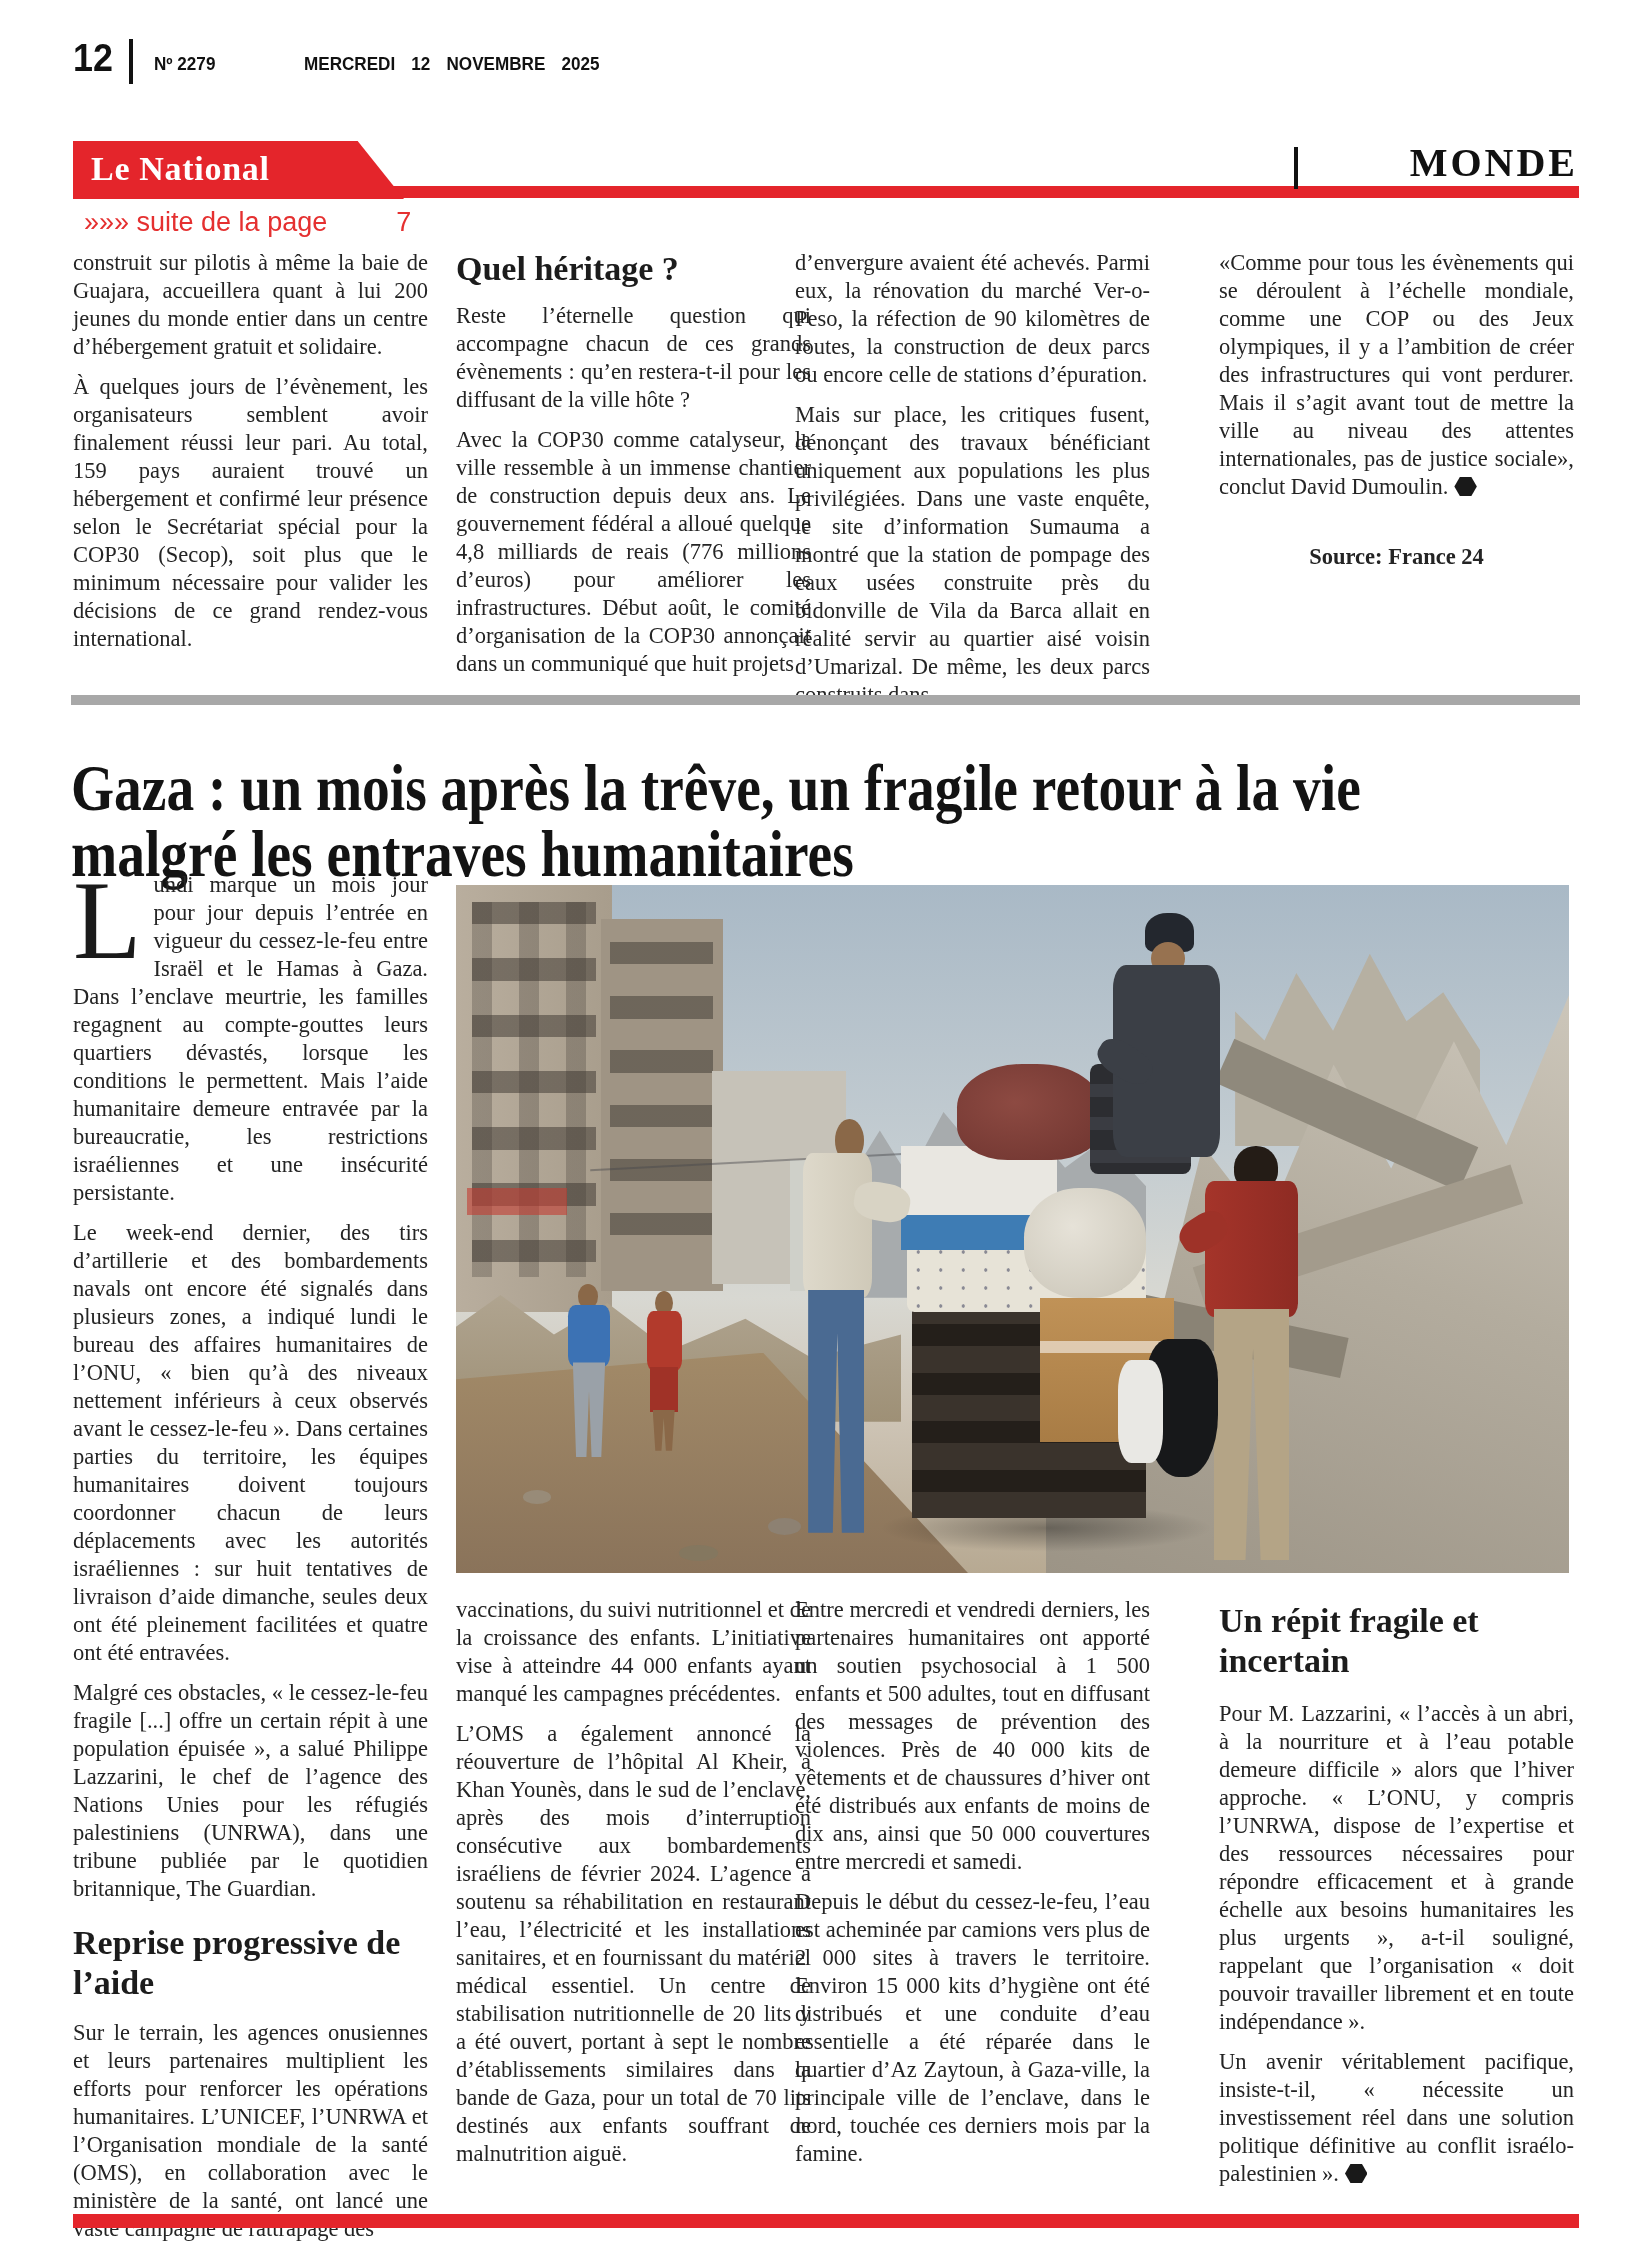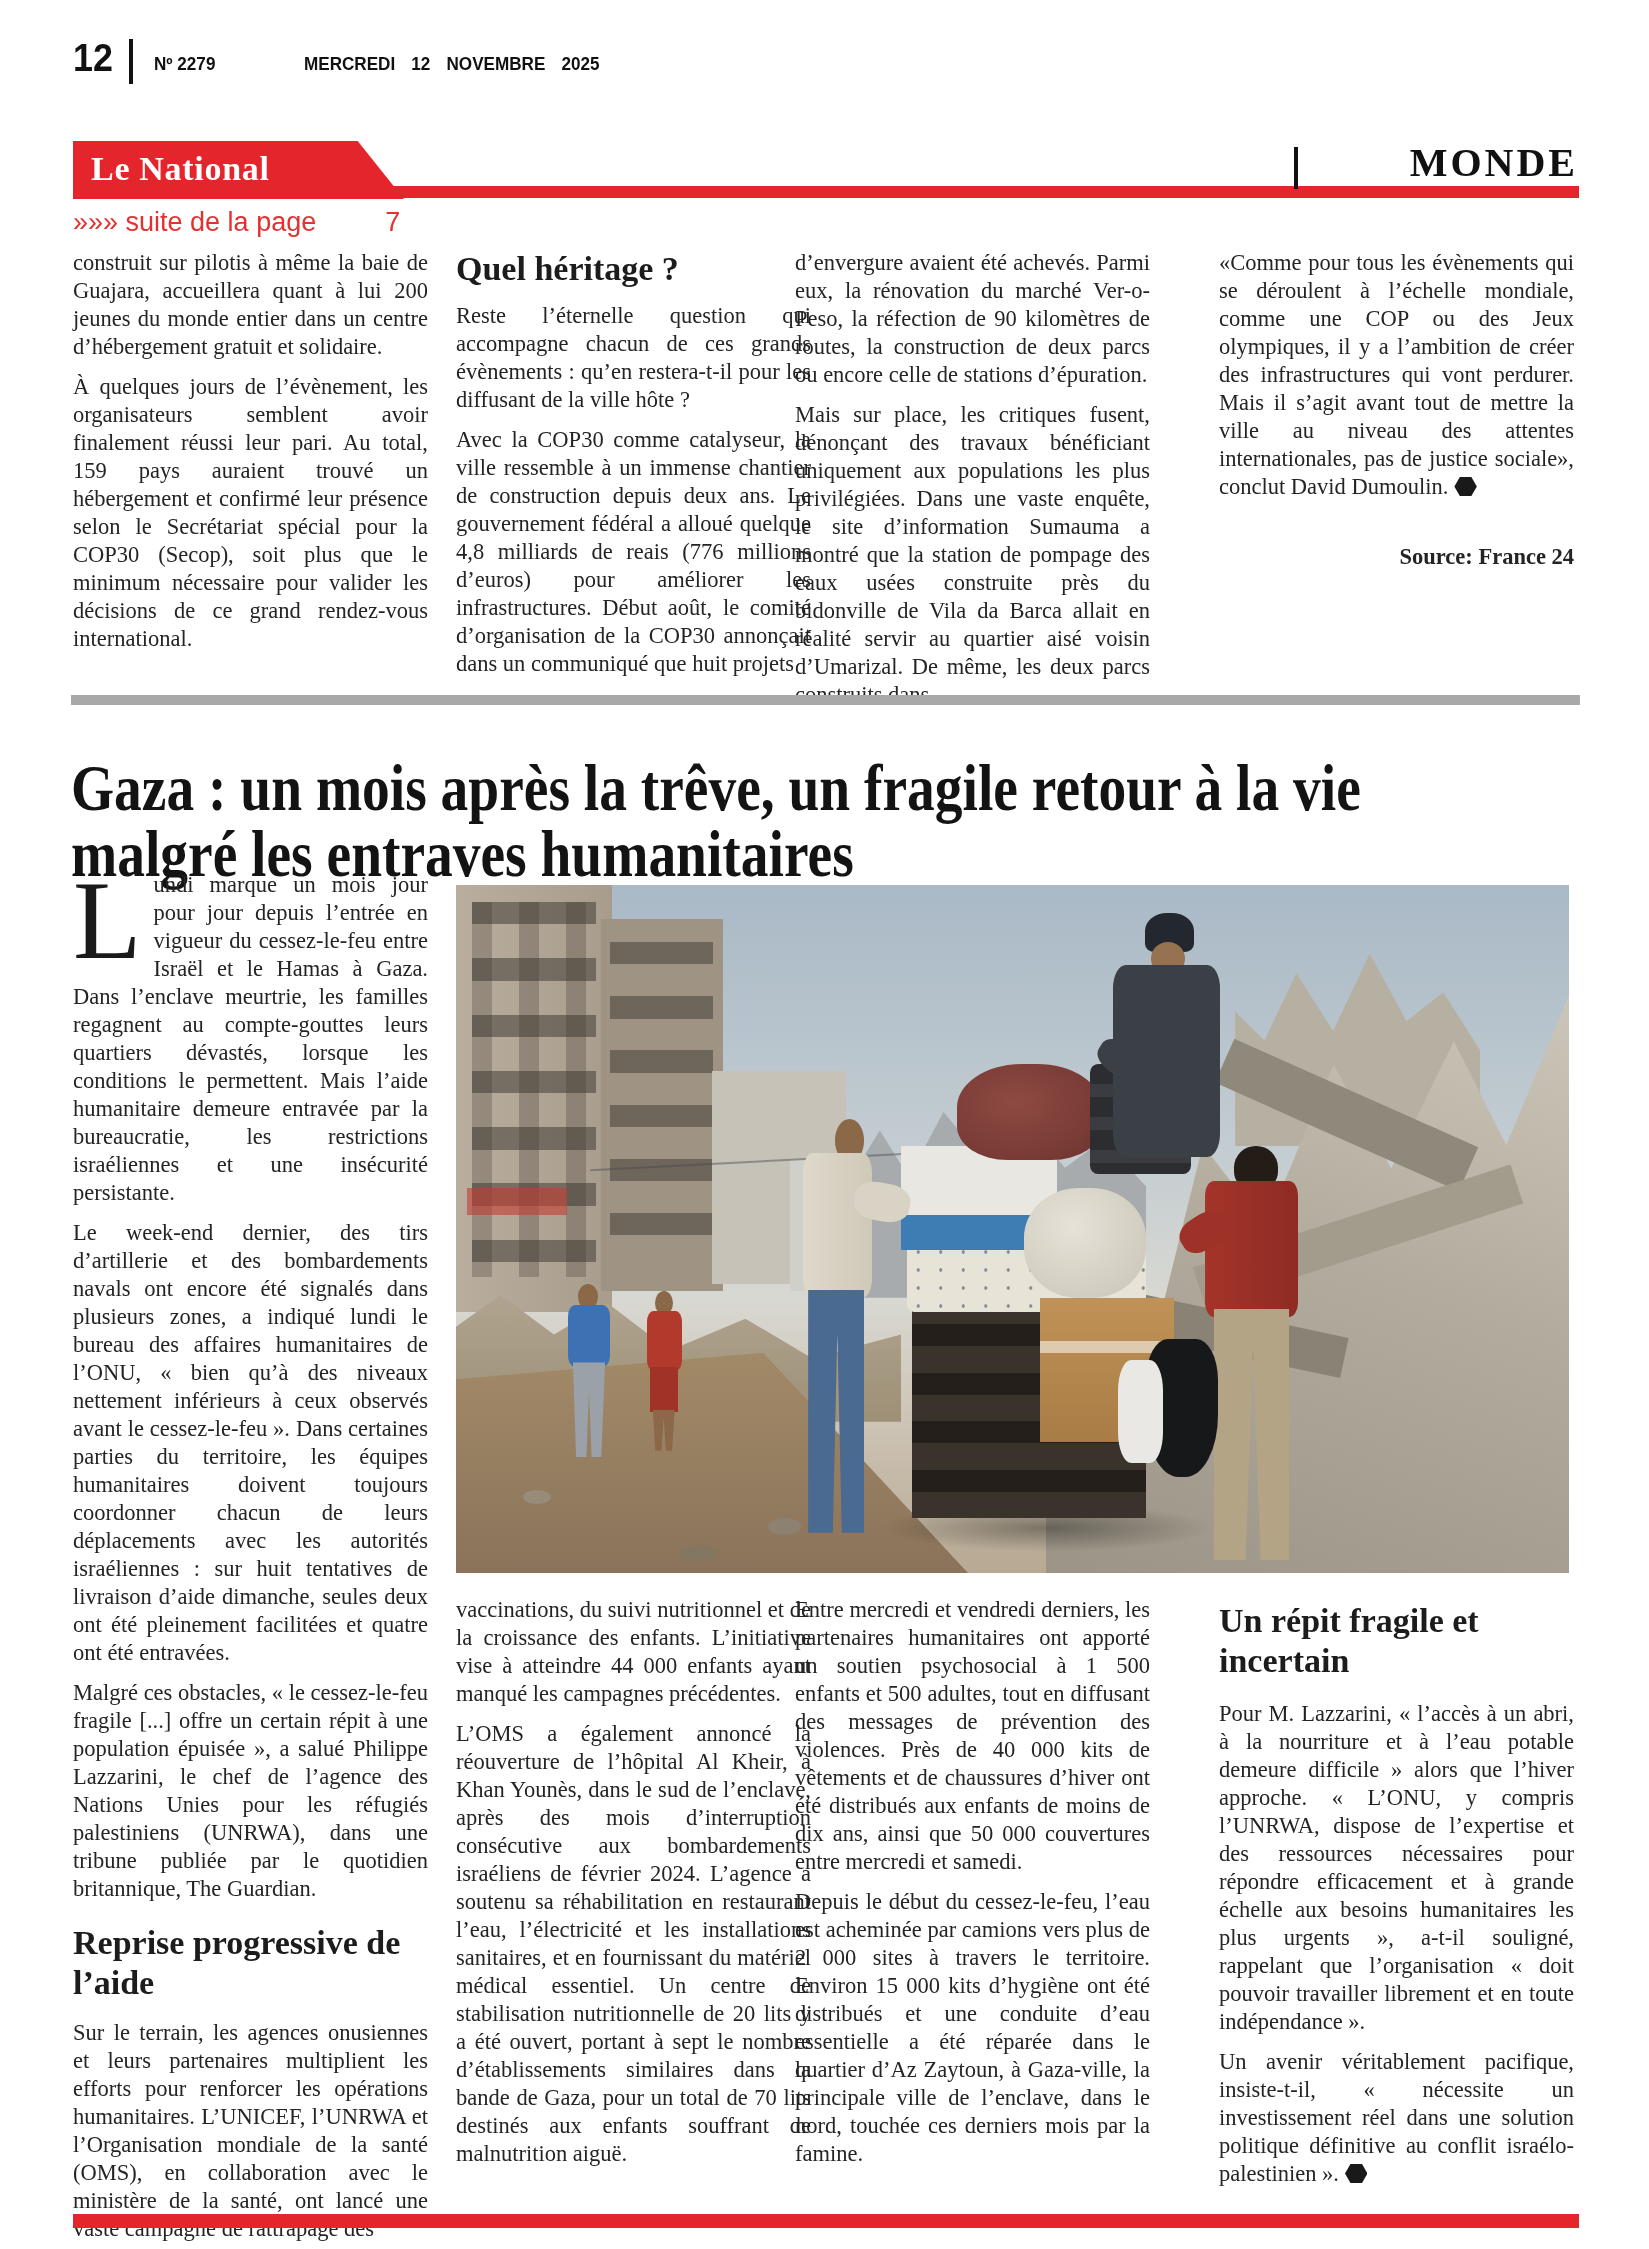--- a/index.html
+++ b/index.html
@@ -17,30 +17,30 @@
   .masthead-rule{position:absolute;left:73px;top:186px;width:1506px;height:12px;background:#e4252b;}
   .masthead-box{position:absolute;left:73px;top:141px;width:331px;height:58px;background:#e4252b;
     clip-path:polygon(0 0,86% 0,100% 100%,0 100%);}
   .masthead-box span{display:block;padding:9px 0 0 18px;color:#fff;font-weight:700;
     font-size:34px;letter-spacing:0.7px;}
   .section-divider{position:absolute;left:1294px;top:147px;width:3.7px;height:42px;background:#111;}
   .section-title{position:absolute;right:72px;top:139px;font-weight:700;font-size:40px;
     letter-spacing:3px;color:#111;}
 
   
-  .continuation{position:absolute;left:73px;top:207px;display:flex;gap:69px;
+  .continuation{position:absolute;left:84px;top:207px;display:flex;gap:69px;
     font-family:"Liberation Sans",sans-serif;font-size:27px;color:#e53030;}
 
   
   .col{position:absolute;width:355px;text-align:justify;font-size:22.5px;line-height:28px;}
   .col p{margin:0 0 12px 0;}
   .c1{left:73px;}  .c2{left:456px;}  .c3{left:795px;}  .c4{left:1219px;}
   .topcol{top:249px;}
   .kicker-head{font-size:34px;font-weight:700;line-height:39px;margin:0 0 13.5px 0;text-align:left;color:#1c1c1c;}
-  .source{font-weight:700;margin-top:42px !important;text-align:right;}
+  .source{font-weight:700;margin-top:42px !important;text-align:center;}
 
   .hexmark{display:inline-block;width:22.5px;height:19.5px;background:#191919;margin-left:6px;
     vertical-align:-2.2px;clip-path:polygon(25% 0,75% 0,100% 50%,75% 100%,25% 100%,0 50%);}
 
   
   .graybar{position:absolute;left:71px;top:695px;width:1509px;height:9.7px;background:#a8a8a8;}
   .headline{position:absolute;left:71px;top:711px;font-weight:700;font-size:66px;line-height:66px;
     color:#131313;transform:scaleX(.84);transform-origin:left top;white-space:nowrap;}
 
   

